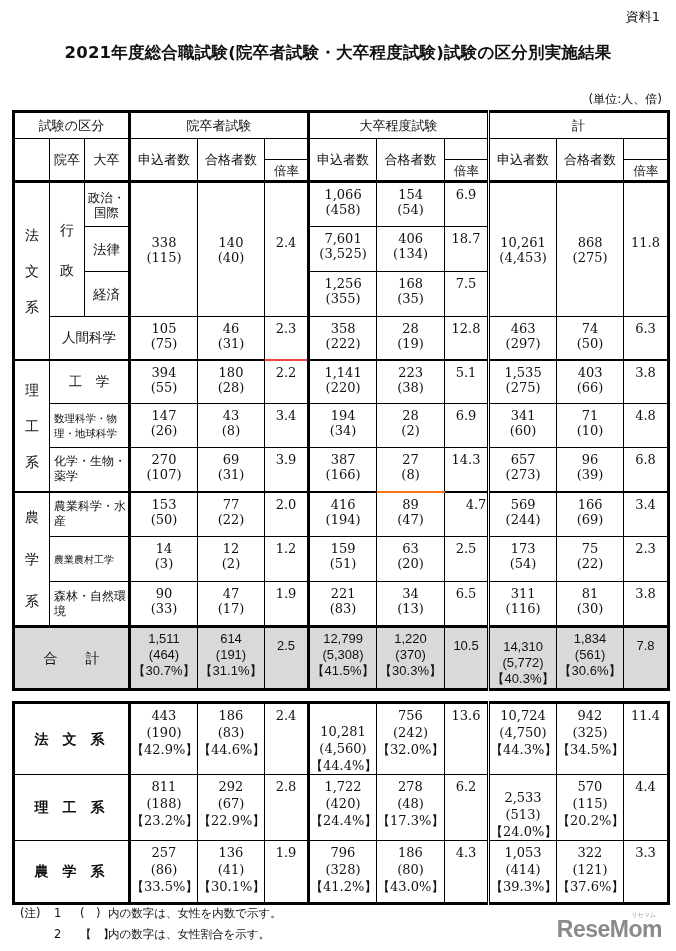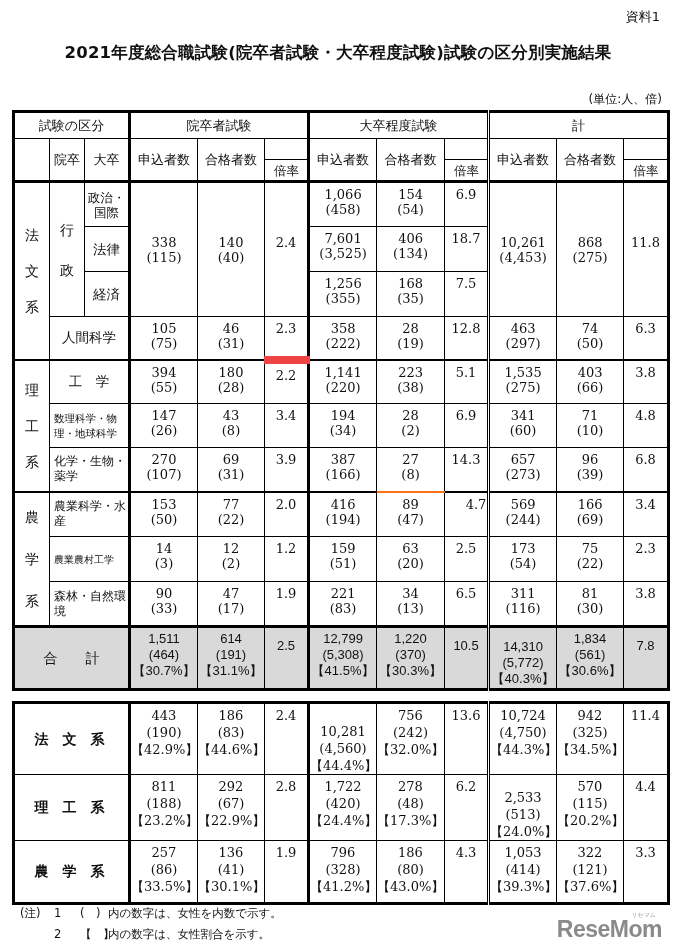--- a/index.html
+++ b/index.html
@@ -184,21 +184,21 @@
         </td>
     <td colspan="2" class="lbl c" style="font-size:13.5px;border-top:2px solid #000;">工　学</td>
     <td class="num thickL" style="border-top:2px solid #000;">
           <div>394</div>
           <div>(55)</div>
         </td>
     <td class="num" style="border-top:2px solid #000;">
           <div>180</div>
           <div>(28)</div>
         </td>
-    <td class="ratio" style="border-top:8px solid #ef4444;">2.2</td>
+    <td class="ratio" style="border-top:2px solid #ef4444;">2.2</td>
     <td class="num thickL" style="border-top:2px solid #000;">
           <div>1,141</div>
           <div>(220)</div>
         </td>
     <td class="num" style="border-top:2px solid #000;">
           <div>223</div>
           <div>(38)</div>
         </td>
     <td class="ratio" style="border-top:2px solid #000;">5.1</td>
     <td class="num dblL" style="border-top:2px solid #000;">

